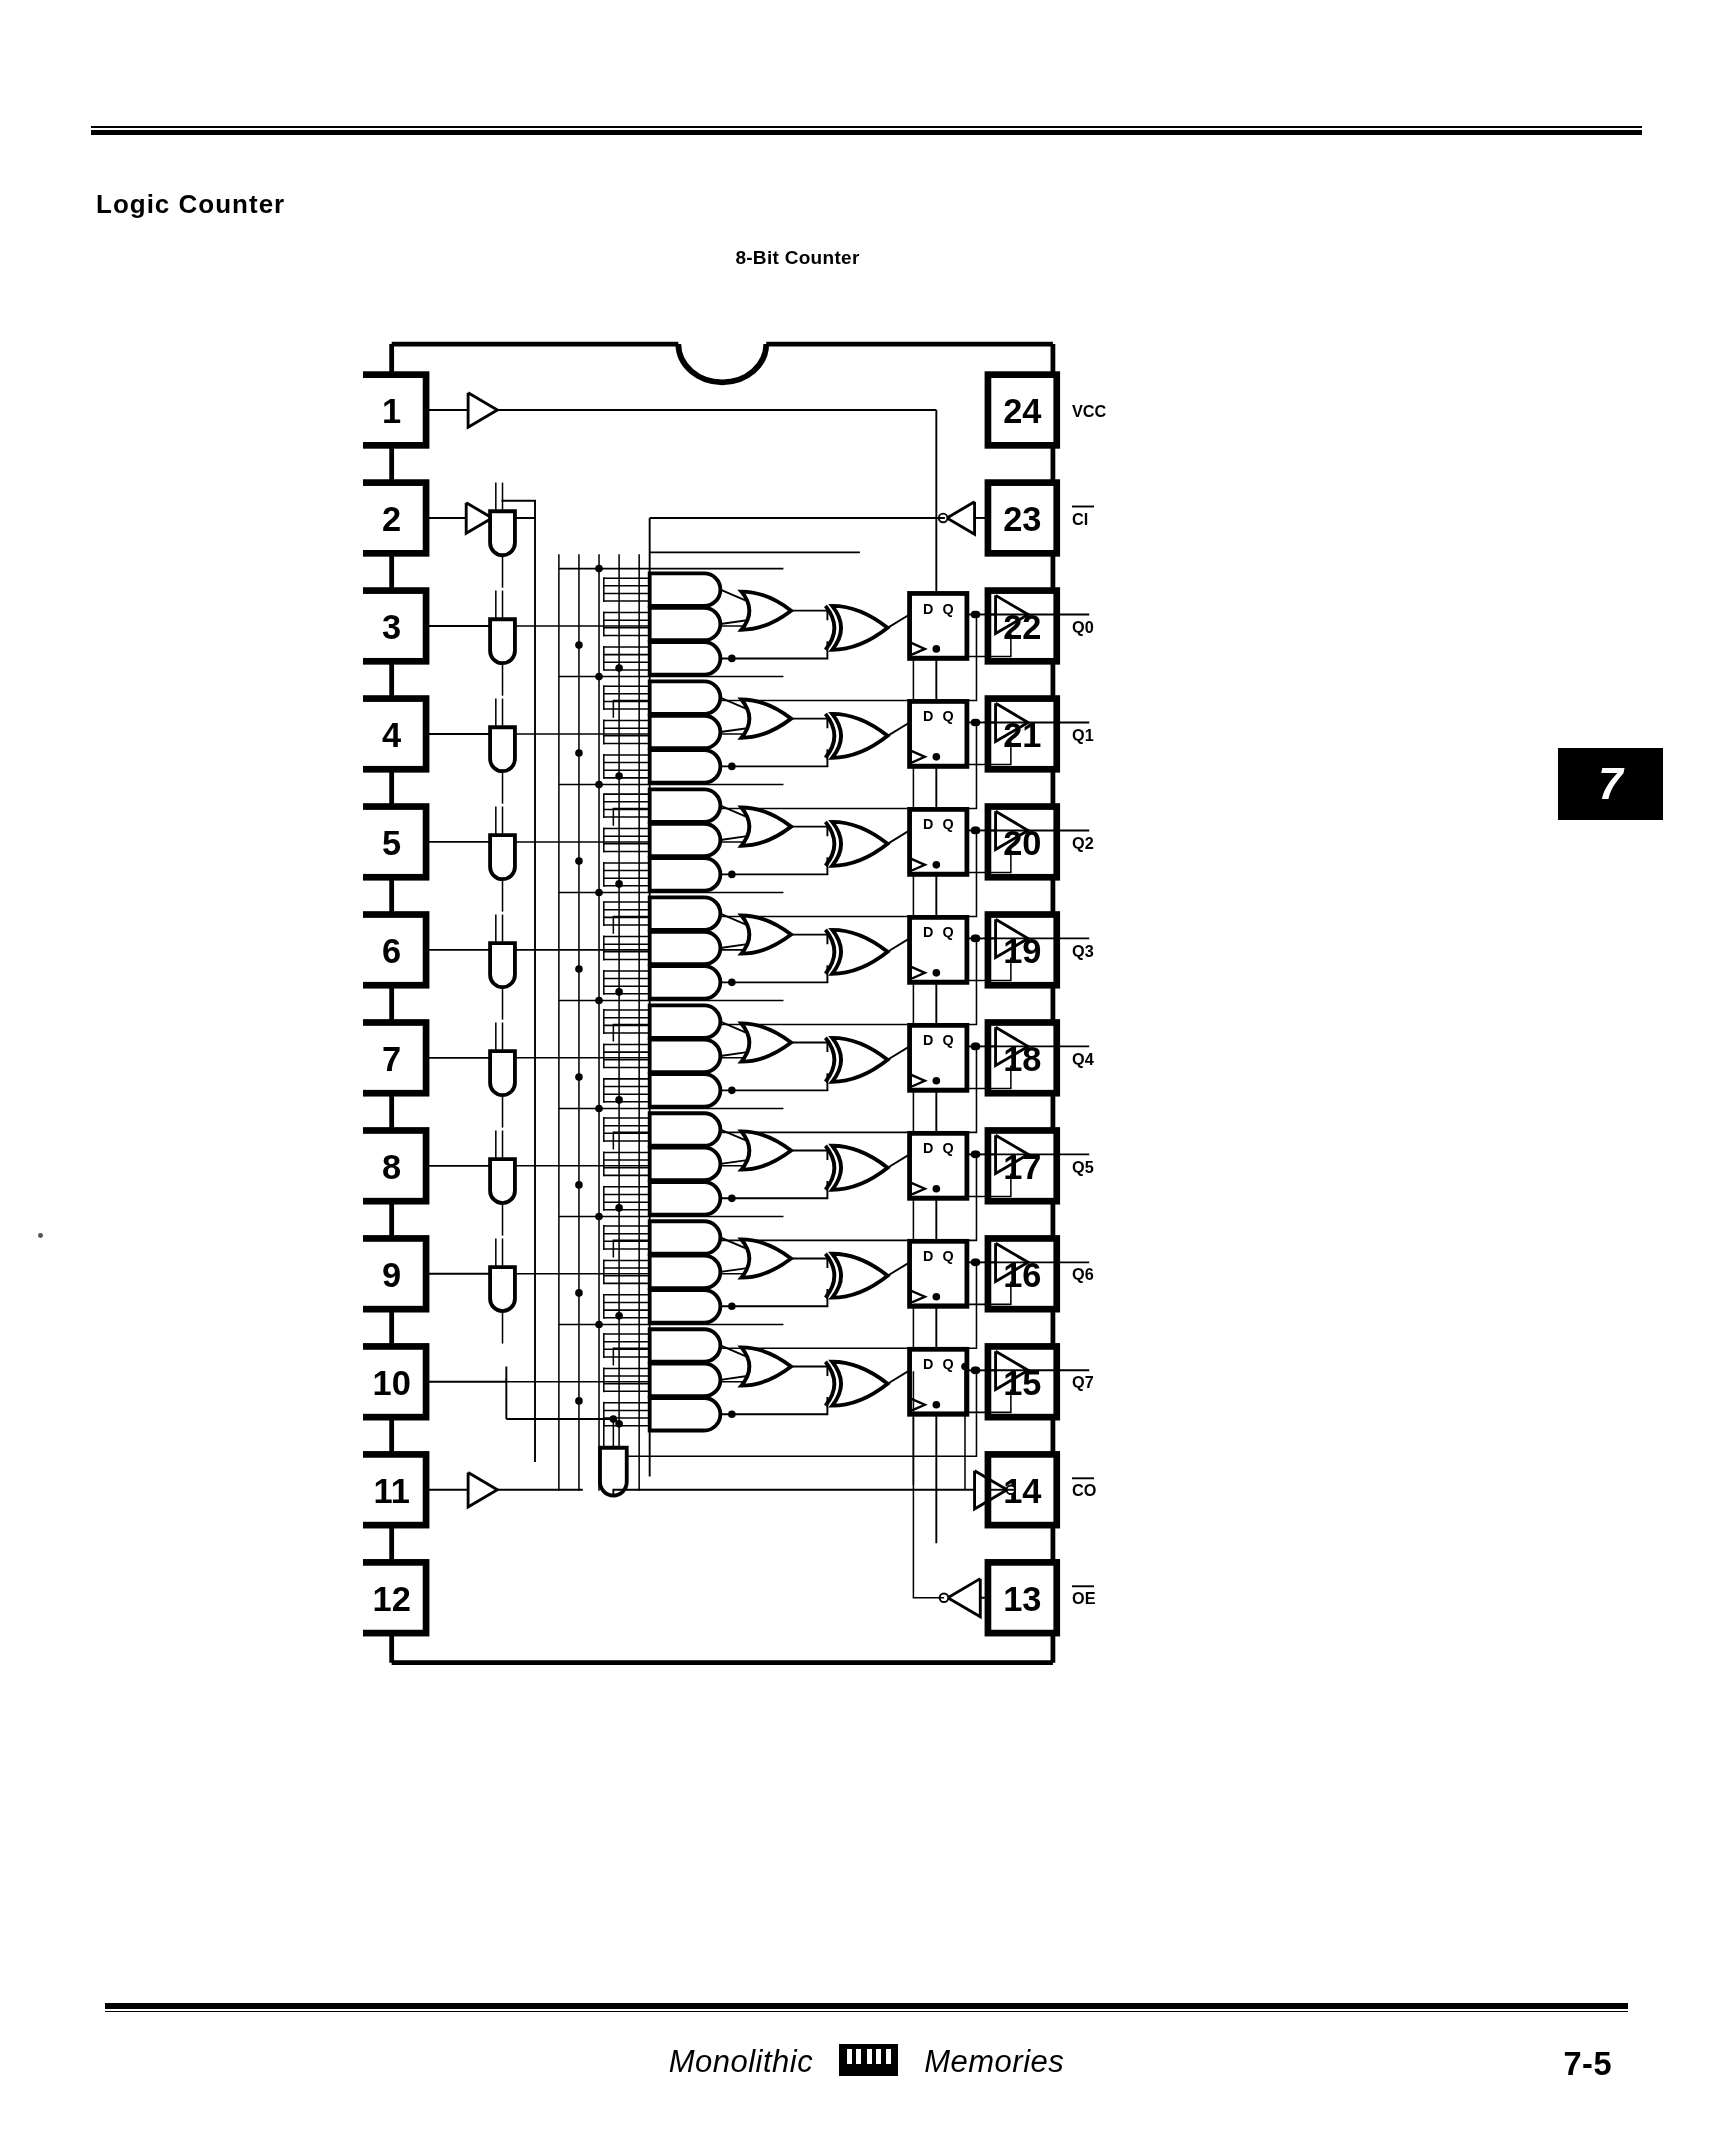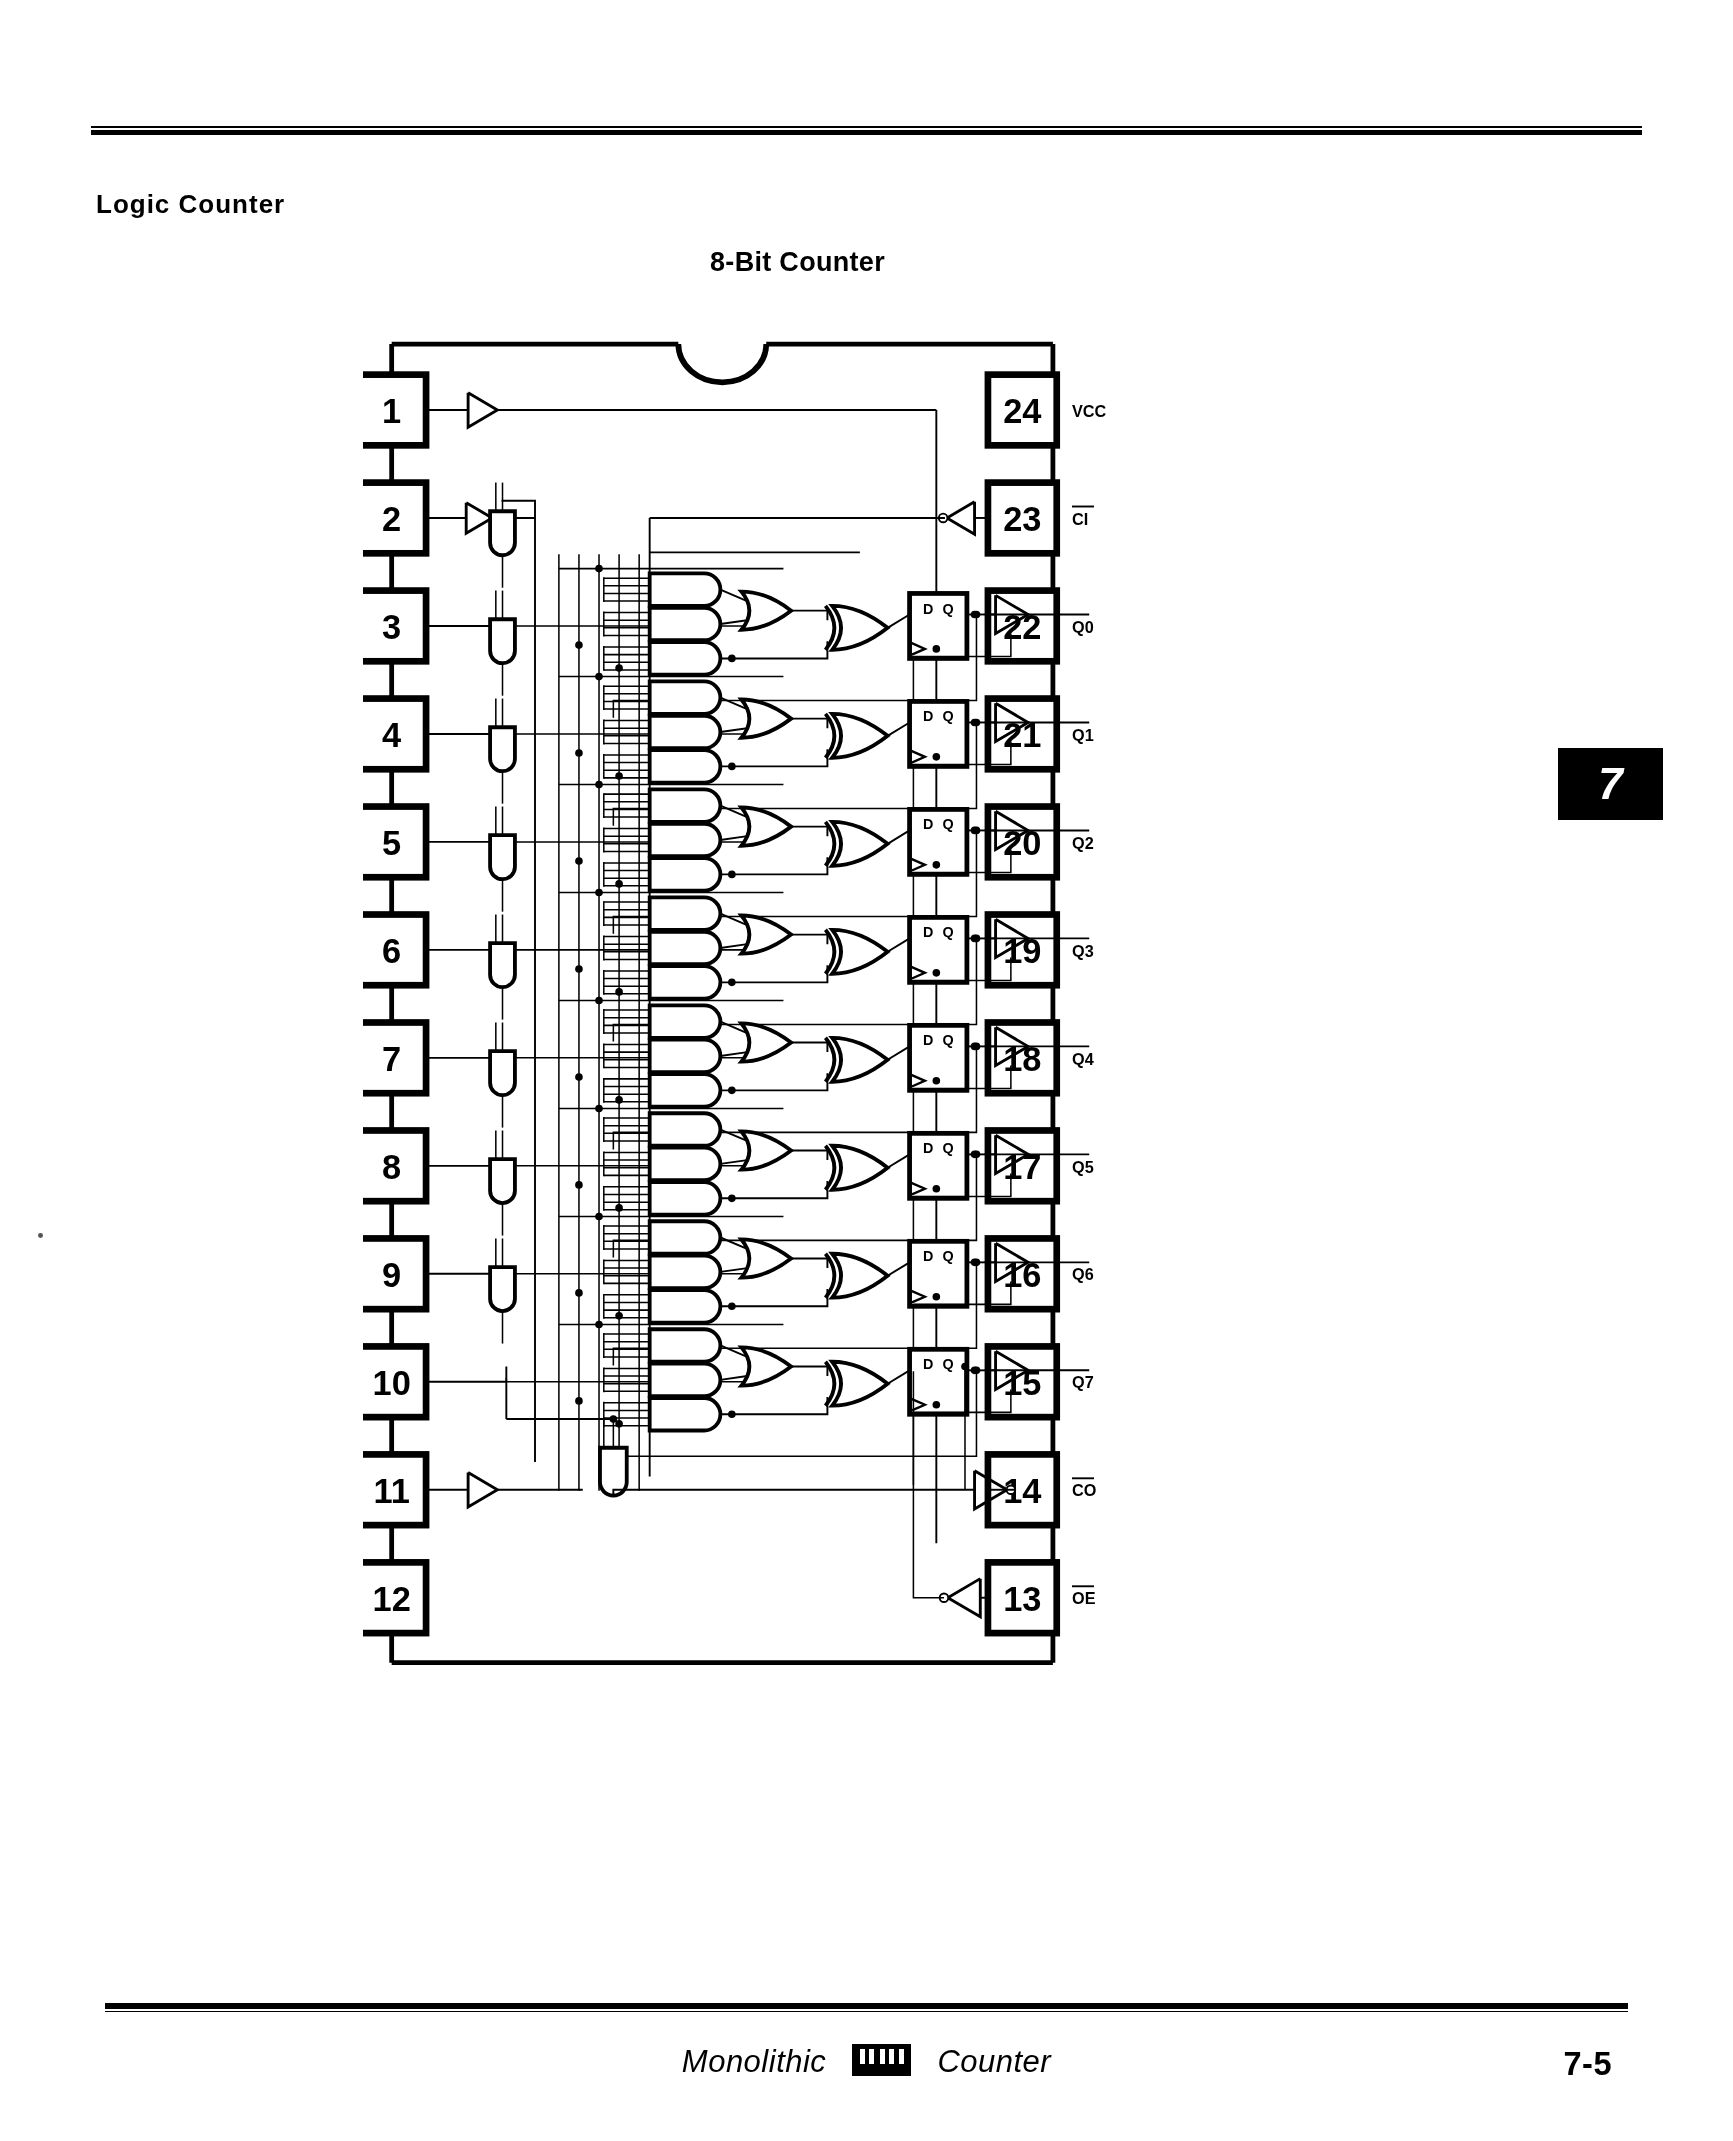--- a/index.html
+++ b/index.html
@@ -23,21 +23,21 @@
   .hdr-rule .thin{position:absolute;left:0;right:0;top:0;height:1.9px;background:#000;}
   .hdr-rule .thick{position:absolute;left:0;right:0;top:3.8px;height:4.8px;background:#000;}
 
   .sec-title{
     position:absolute;left:96px;top:189px;
     font-size:26px;font-weight:bold;letter-spacing:1px;
   }
   .sub-title{
     position:absolute;left:0;right:0;top:247px;
     text-align:center;
-    font-size:27px;font-weight:bold;letter-spacing:0.3px;padding-left:25px;
+    font-size:19px;font-weight:bold;letter-spacing:0.3px;padding-left:25px;
   }
   .sub-title-inner{display:inline-block;margin-left:-163px;}
 
   
   .side-tab{
     position:absolute;left:1558px;top:748px;width:105px;height:72px;
     background:#000;color:#fff;
     display:flex;align-items:center;justify-content:center;
     font-size:44px;font-weight:bold;font-style:italic;
   }
@@ -768,19 +768,19 @@
 
   <div class="ftr-logo">
     <span>Monolithic</span>
     <span class="mmi-mark" title="MMI">
         <span></span>
         <span></span>
         <span></span>
         <span></span>
         <span></span>
       </span>
-    <span>Counter</span>
+    <span>Memories</span>
   </div>
 
   <div class="ftr-page">7-5</div>
 
 </div>
 
 
 </body></html>

